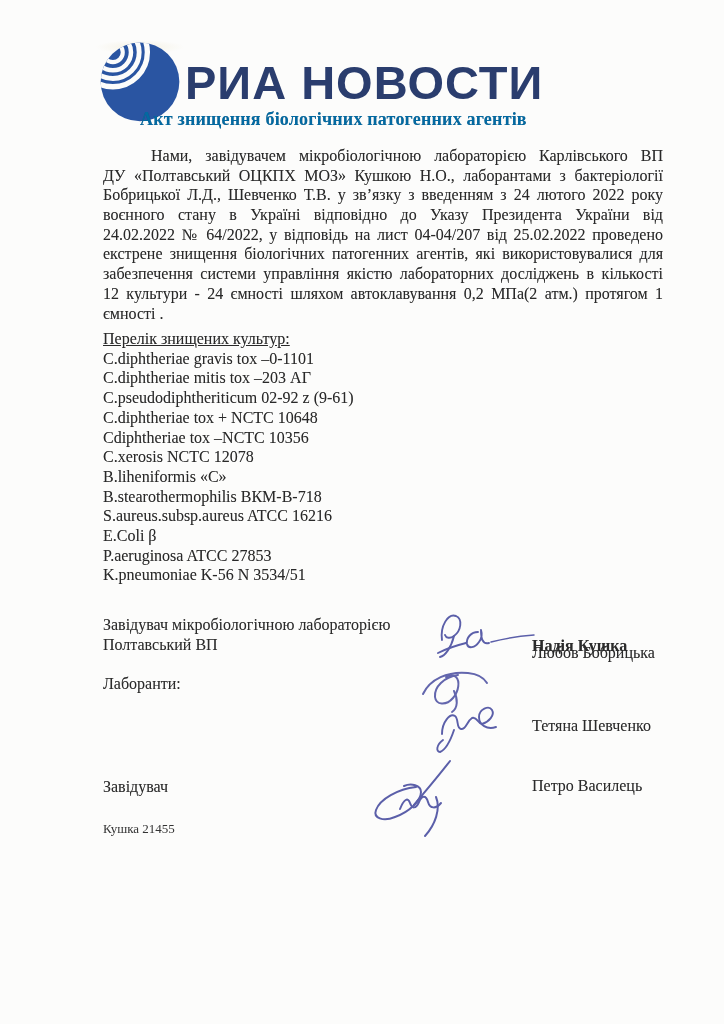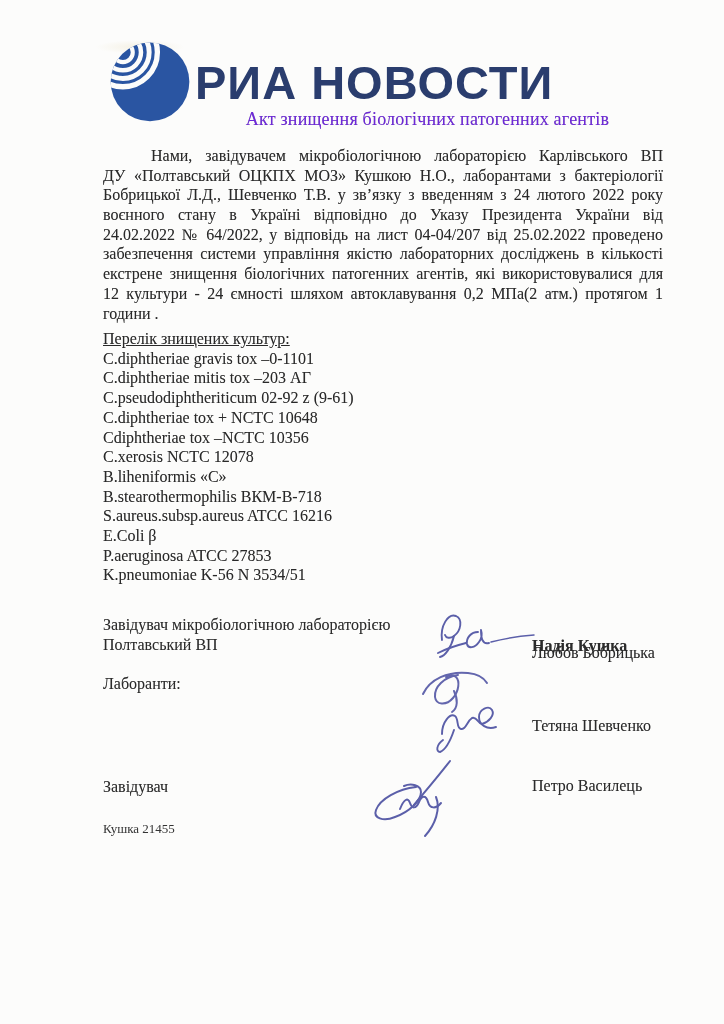--- a/index.html
+++ b/index.html
@@ -8,31 +8,31 @@
     position:relative; width:724px; height:1024px; margin:0 auto;
     background:#fcfcfb; overflow:hidden;
     color:#2d2d2d;
   }
   .scan-smudge{
     position:absolute; left:95px; top:40px; width:90px; height:14px;
     background:radial-gradient(ellipse at center, rgba(210,190,120,.18), rgba(210,190,120,0) 70%);
     pointer-events:none;
   }
   
-  .logo{position:absolute; left:108px; top:40px; display:flex; align-items:center;}
+  .logo{position:absolute; left:98px; top:40px; display:flex; align-items:center;}
   .logo-globe{display:block;}
   .logo-brand{
     font-family:"Liberation Sans", sans-serif; font-weight:700;
     font-size:47px; letter-spacing:1px; color:#2a3d6e;
     margin-left:3px; margin-top:2px; white-space:nowrap;
   }
   
   .doc-title{
     position:absolute; top:109px; left:140px; width:575px;
-    text-align:center; font-weight:400; font-size:18px; color:#6d28d9;
+    text-align:left; font-weight:700; font-size:18px; color:#0369a1;
     letter-spacing:.2px;
     text-shadow:0 0 .6px rgba(50,50,50,.35);
   }
   
   .para{
     position:absolute; top:146px; left:103px; width:560px;
     font-size:16px; line-height:19.7px; color:#292929;
     text-shadow:0 0 .5px rgba(60,60,60,.3);
   }
   .jline{text-align:justify; text-align-last:justify; white-space:normal; height:19.7px; overflow:hidden;}
@@ -85,24 +85,24 @@
   </div>
 
   <div class="doc-title">Акт знищення біологічних патогенних агентів</div>
 
   <div class="para">
     <div class="jline first">Нами, завідувачем мікробіологічною лабораторією Карлівського ВП</div>
     <div class="jline">ДУ «Полтавський ОЦКПХ МОЗ» Кушкою Н.О., лаборантами з бактеріології</div>
     <div class="jline">Бобрицької Л.Д., Шевченко Т.В. у зв’язку з введенням з 24 лютого 2022 року</div>
     <div class="jline">воєнного стану в Україні відповідно до Указу Президента України від</div>
     <div class="jline">24.02.2022 № 64/2022, у відповідь на лист 04-04/207 від 25.02.2022 проведено</div>
+    <div class="jline">екстрене знищення біологічних патогенних агентів, які використовувалися для</div>
     <div class="jline">забезпечення системи управління якістю лабораторних досліджень в кількості</div>
-    <div class="jline">екстрене знищення біологічних патогенних агентів, які використовувалися для</div>
     <div class="jline">12 культури - 24 ємності  шляхом автоклавування 0,2 МПа(2 атм.) протягом 1</div>
-    <div class="lline">години .</div>
+    <div class="lline">ємності .</div>
   </div>
 
   <div class="cultures">
     <div class="heading">Перелік знищених культур:</div>
     <div>C.diphtheriae gravis tox –0-1101</div>
     <div>C.diphtheriae mitis tox –203 АГ</div>
     <div>C.pseudodiphtheriticum  02-92 z (9-61)</div>
     <div>C.diphtheriae tox + NCTC 10648</div>
     <div>Cdiphtheriae tox –NCTC 10356</div>
     <div>C.xerosis NCTC 12078</div>

